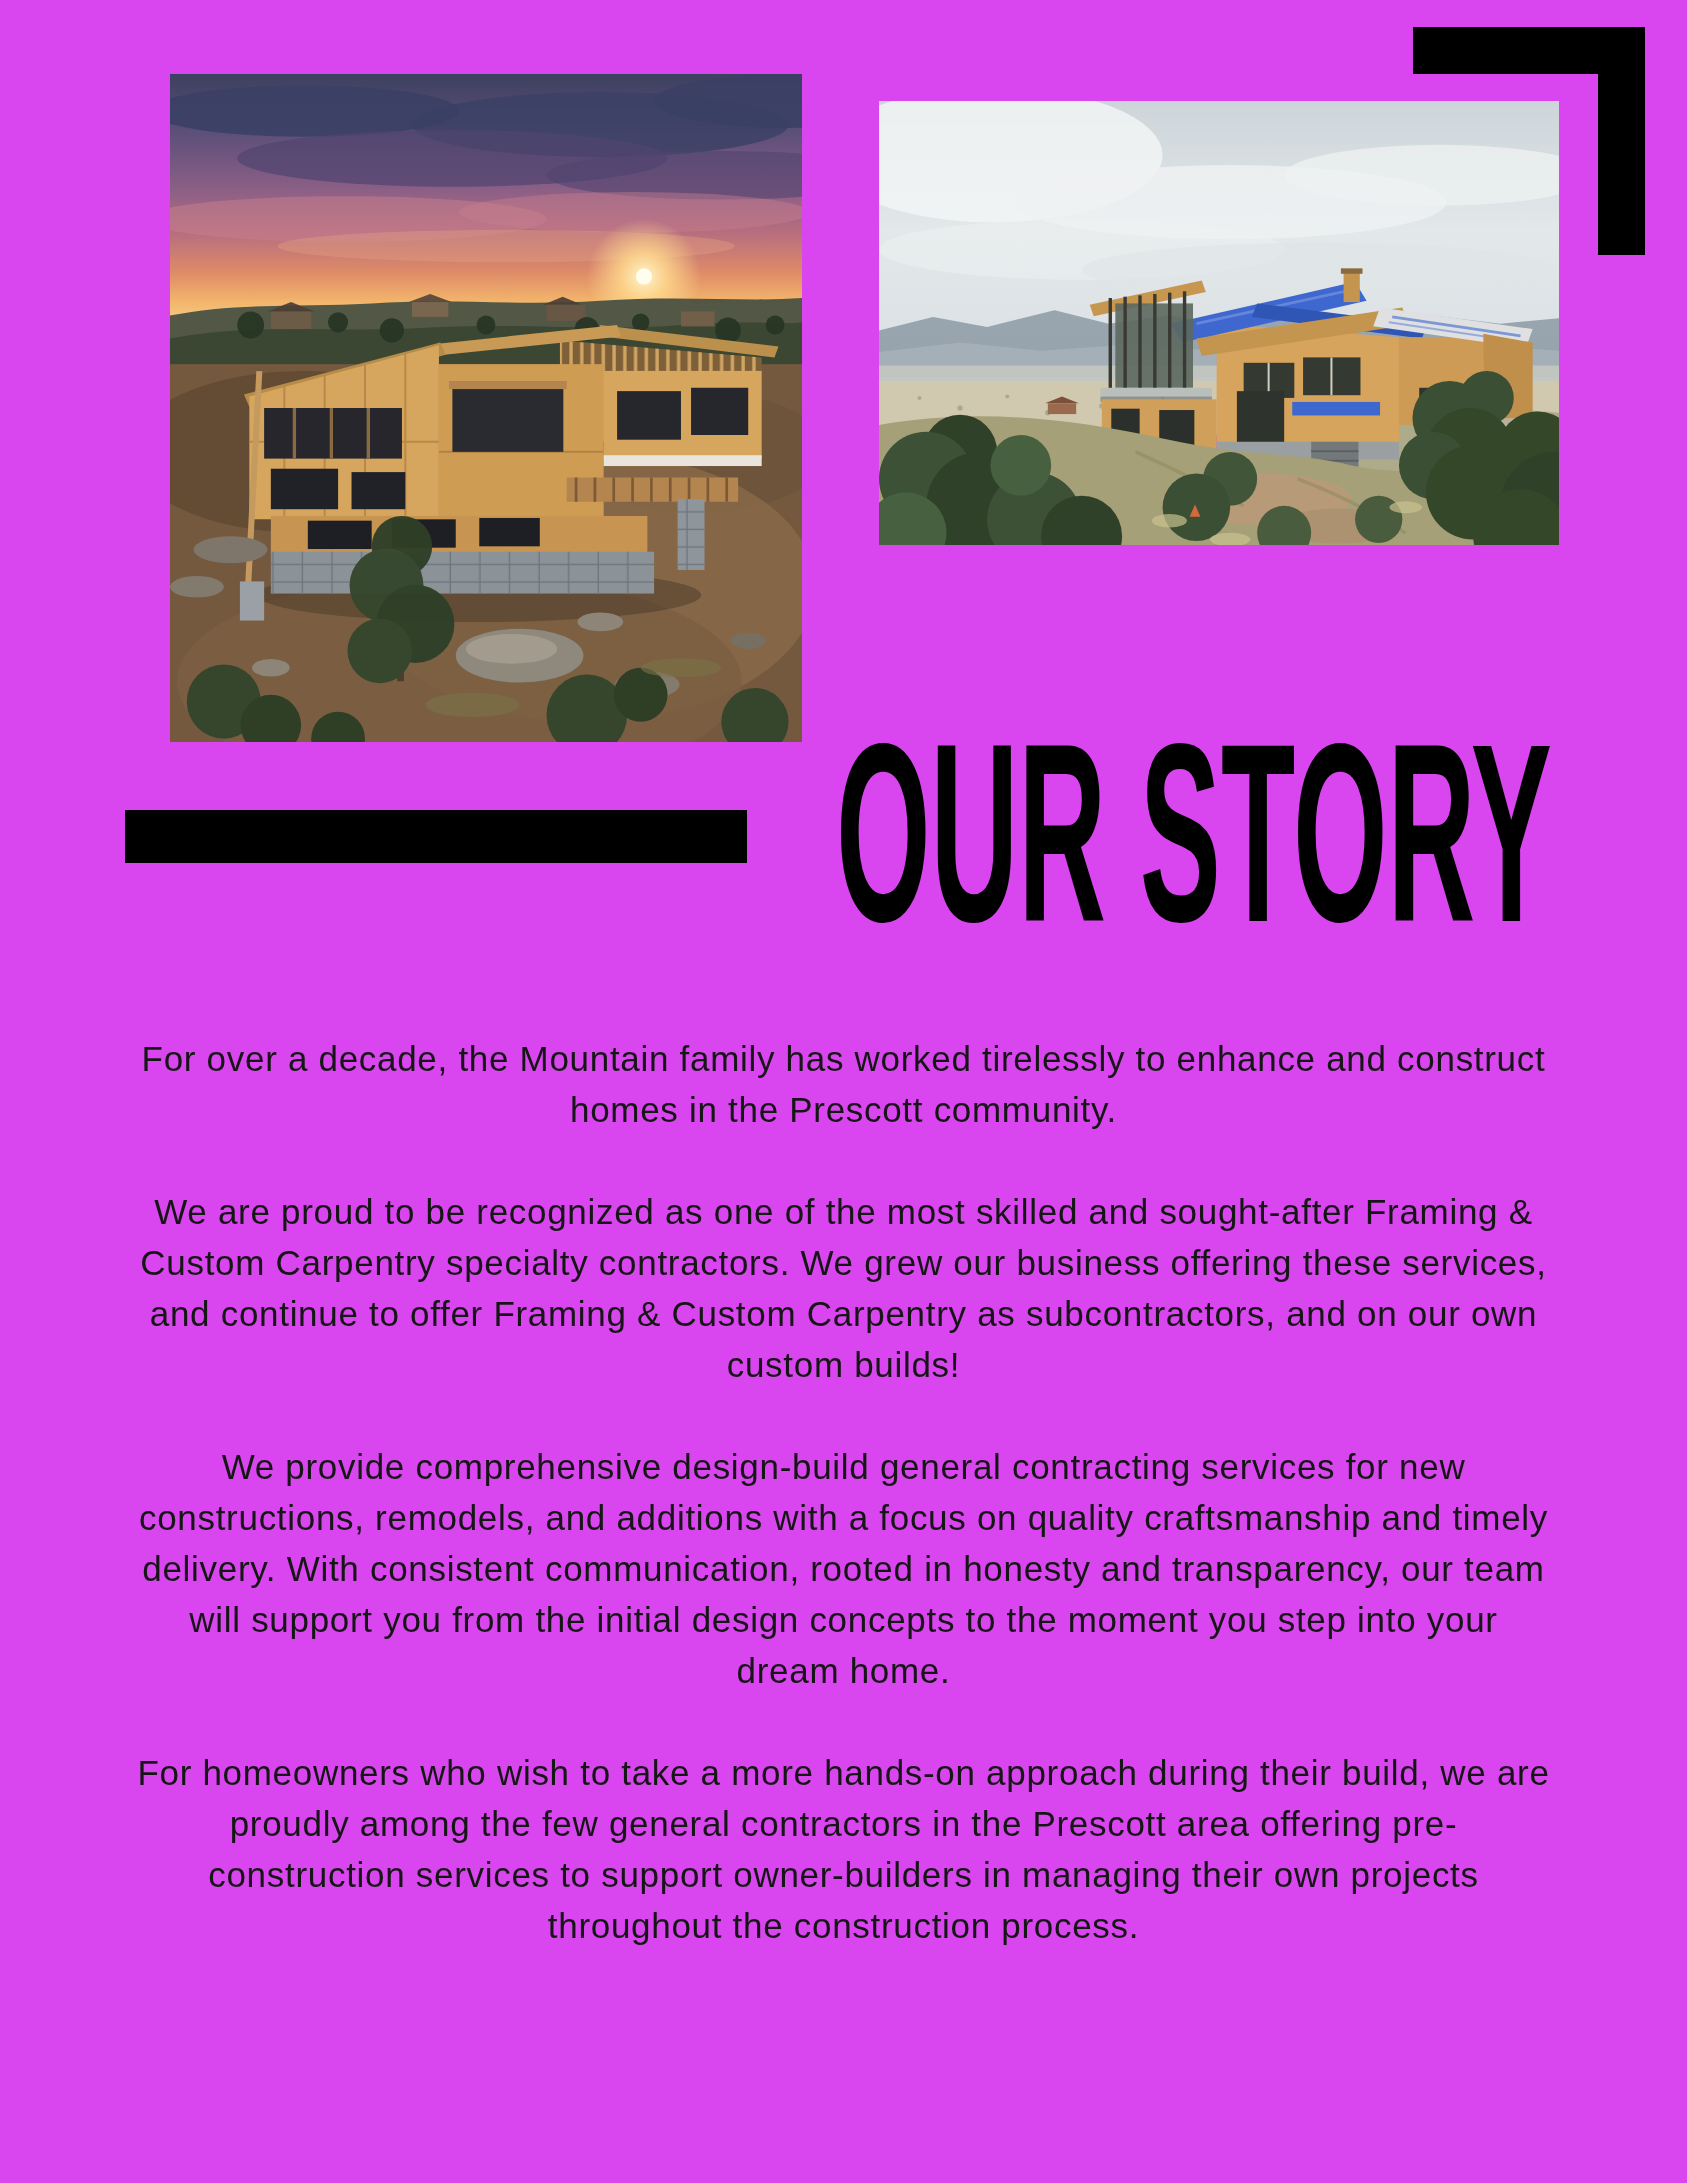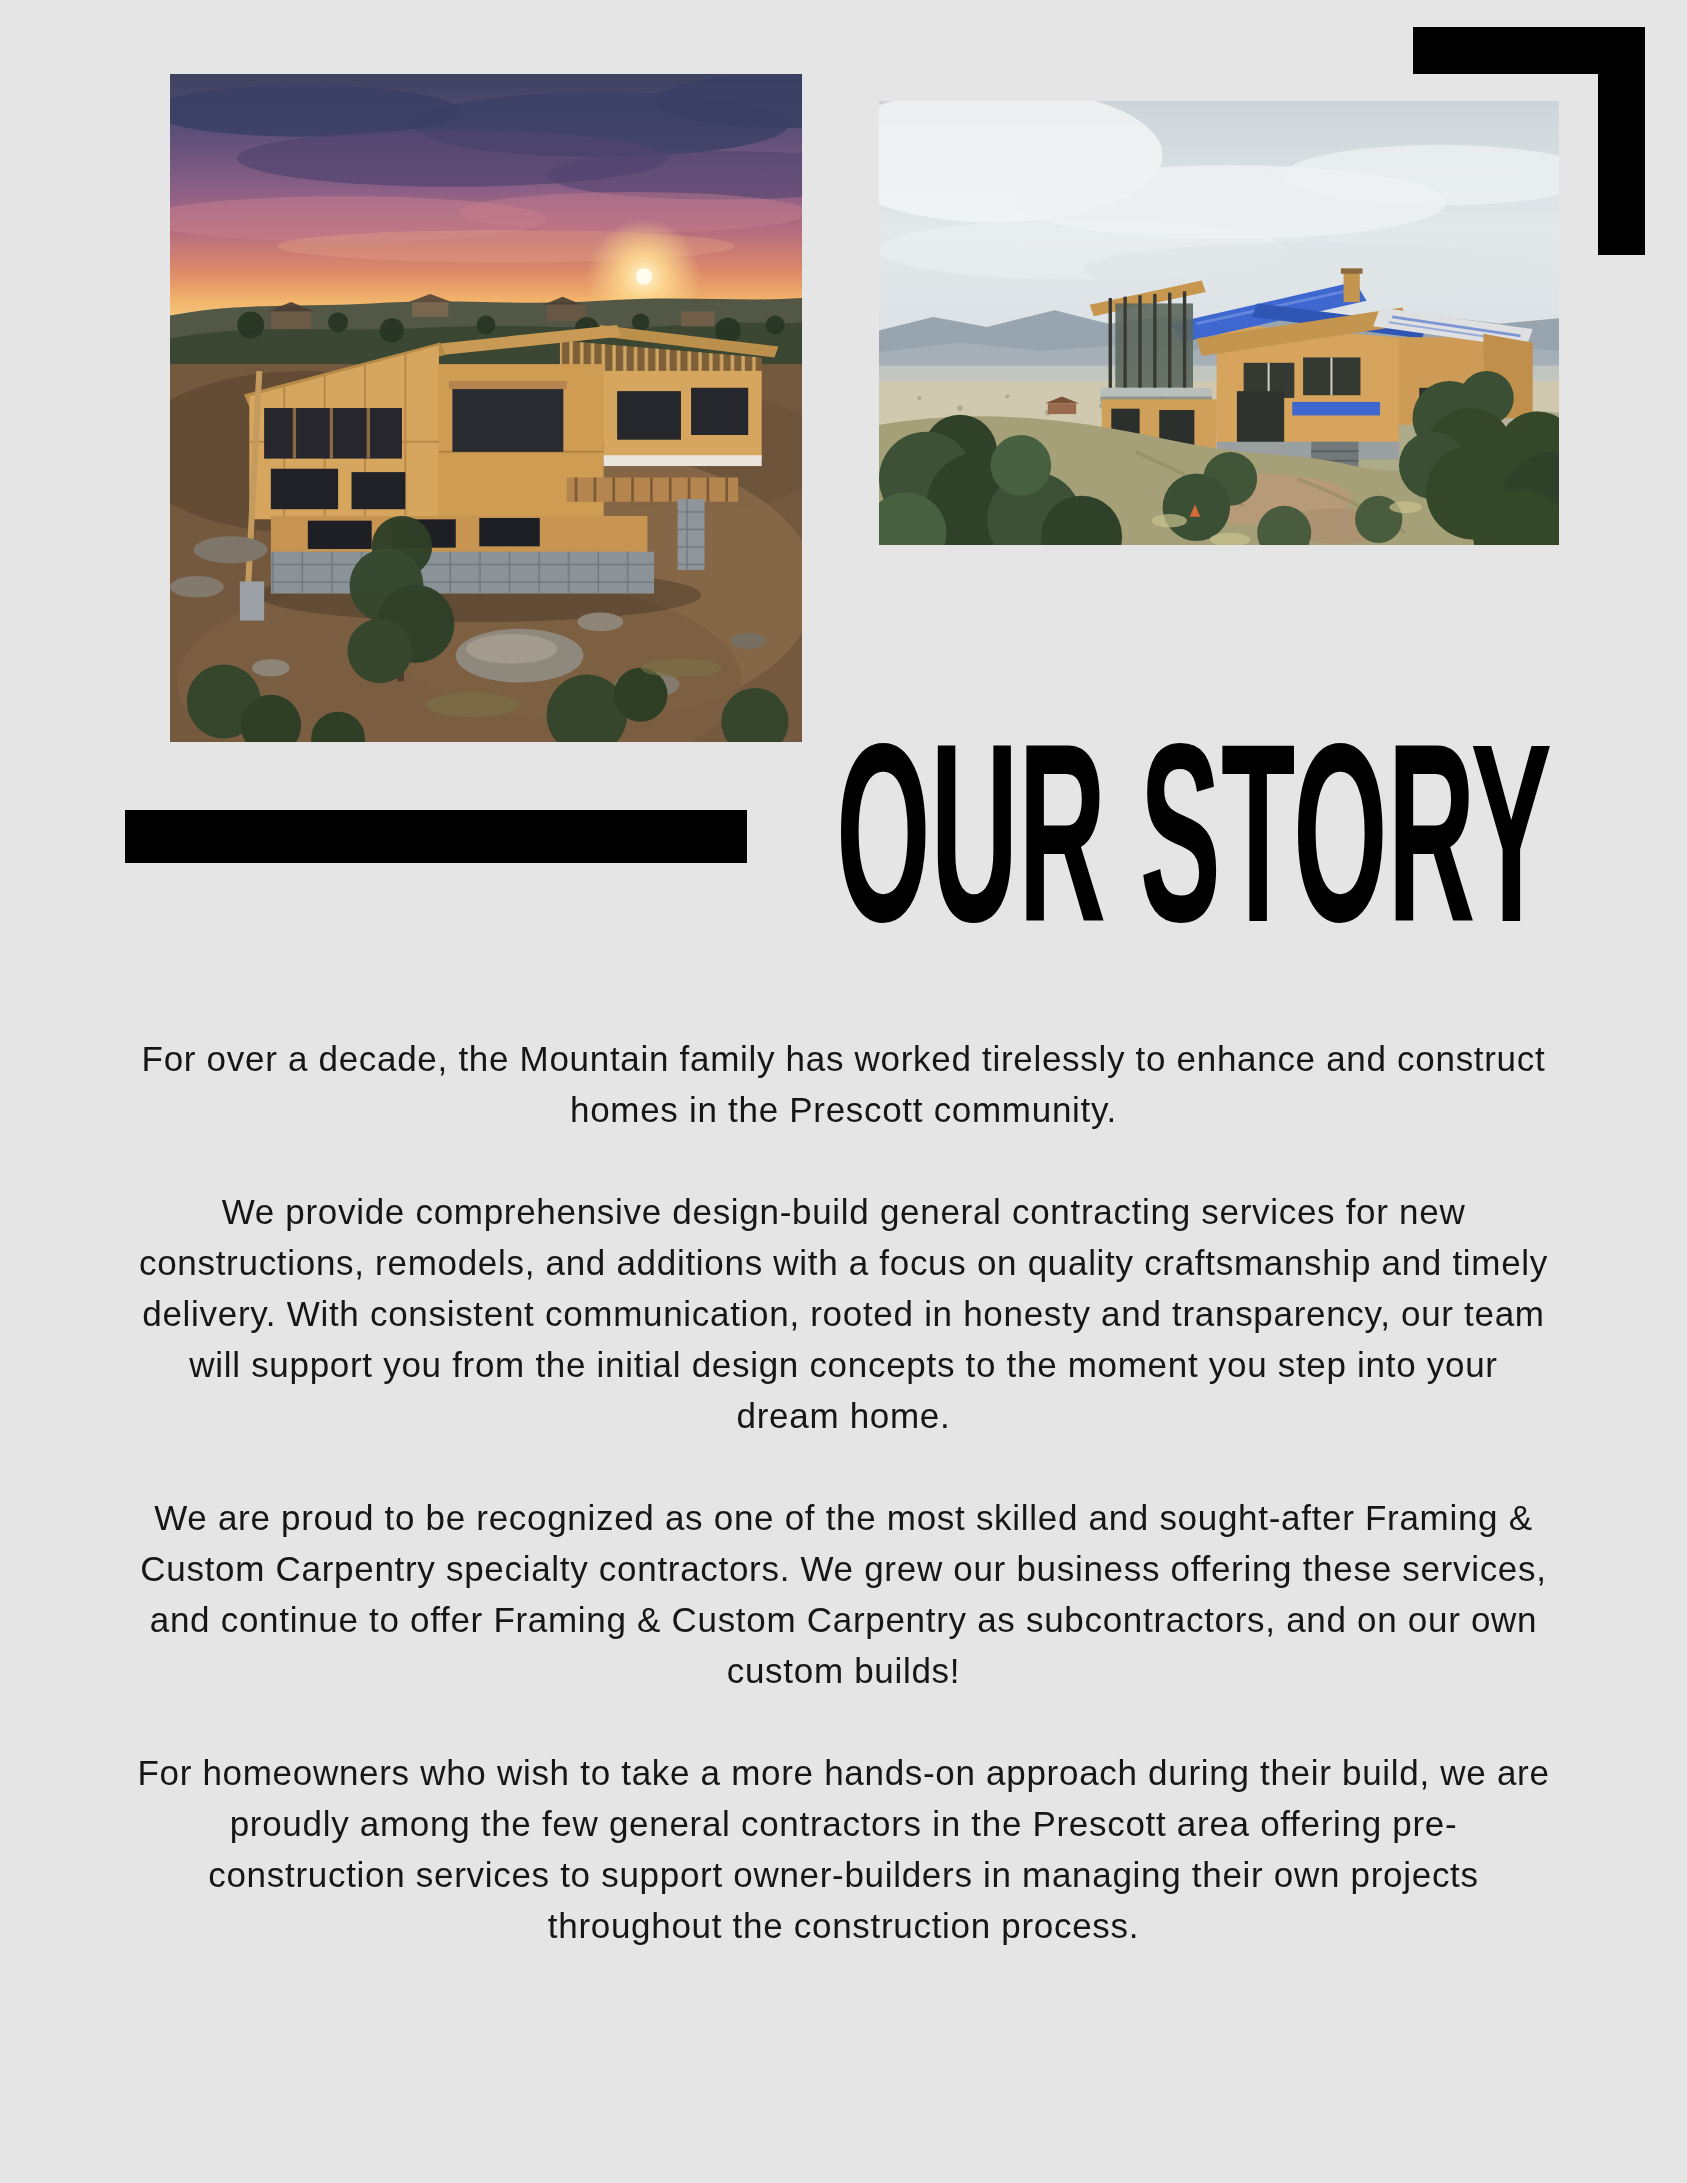--- a/index.html
+++ b/index.html
@@ -1,20 +1,20 @@
 <!DOCTYPE html>
 <html style="font-size:10.8px"><head>
 <meta charset="utf-8">
 <style>
   html,body{margin:0;padding:0;background:#ffffff;}
   .page{
     position:relative;
     width:1687px;
     height:2183px;
-    background:#e5e5e5;
+    background:#d946ef;
     overflow:hidden;
     font-family:"Liberation Sans","DejaVu Sans",sans-serif;
   }
   figure.photo{margin:0;padding:0;position:absolute;}
   .photo svg{display:block;width:100%;height:100%;}
   .photo-left{left:170px;top:74px;width:632px;height:668px;}
   .photo-right{left:879px;top:101px;width:680px;height:444px;}
 
   .corner-accent{position:absolute;left:1413px;top:27px;width:232px;height:228px;}
   .corner-accent .corner-h{position:absolute;right:0;top:0;width:232px;height:47px;background:#000;}
@@ -334,19 +334,19 @@
   </div>
 
   <div class="title-underline"></div>
 
   <svg class="title-svg" viewBox="0 0 1100 330" width="742" height="223">
     <text x="9" y="305" textLength="1061" lengthAdjust="spacingAndGlyphs">OUR STORY</text>
   </svg>
 
   <section class="story">
     <p>For over a decade, the Mountain family has worked tirelessly to enhance and construct homes in the Prescott community.</p>
+    <p>We are proud to be recognized as one of the most skilled and sought-after Framing &amp; Custom Carpentry specialty contractors. We grew our business offering these services, and continue to offer Framing &amp; Custom Carpentry as subcontractors, and on our own custom builds!</p>
     <p>We provide comprehensive design-build general contracting services for new constructions, remodels, and additions with a focus on quality craftsmanship and timely delivery. With consistent communication, rooted in honesty and transparency, our team will support you from the initial design concepts to the moment you step into your dream home.</p>
-    <p>We are proud to be recognized as one of the most skilled and sought-after Framing &amp; Custom Carpentry specialty contractors. We grew our business offering these services, and continue to offer Framing &amp; Custom Carpentry as subcontractors, and on our own custom builds!</p>
     <p>For homeowners who wish to take a more hands-on approach during their build, we are proudly among the few general contractors in the Prescott area offering pre-construction services to support owner-builders in managing their own projects throughout the construction process.</p>
   </section>
 
 </div>
 
 
 </body></html>

